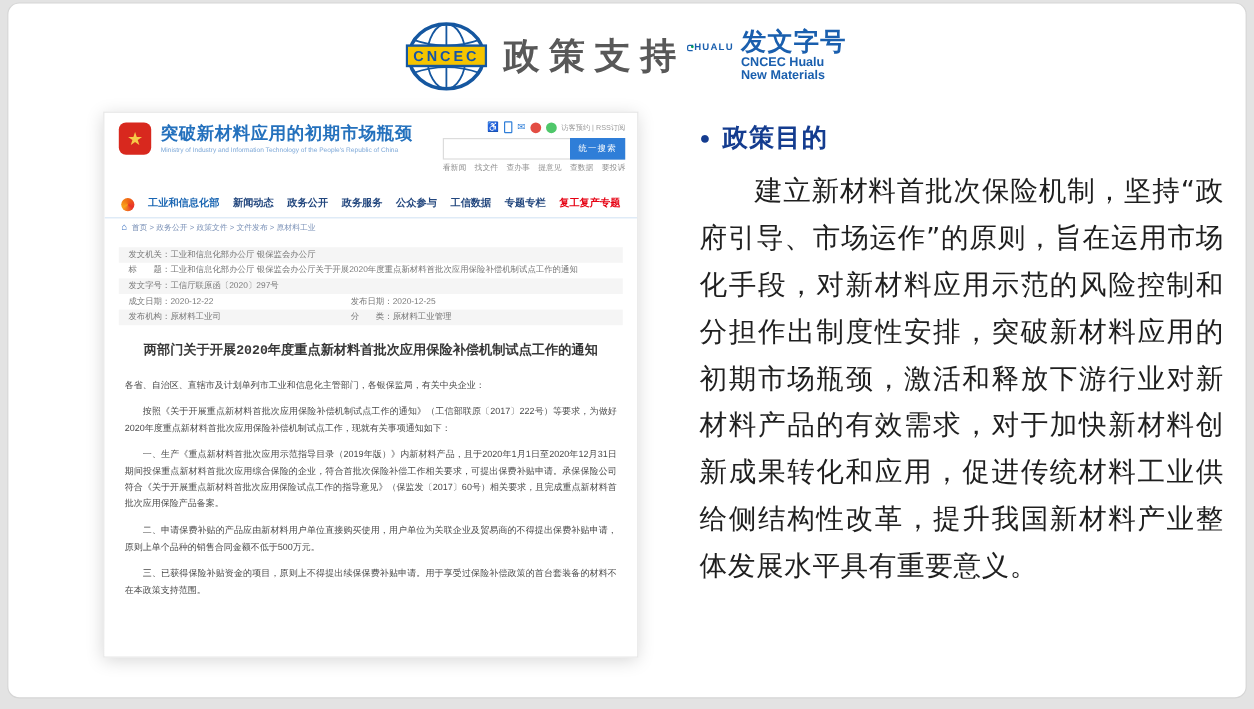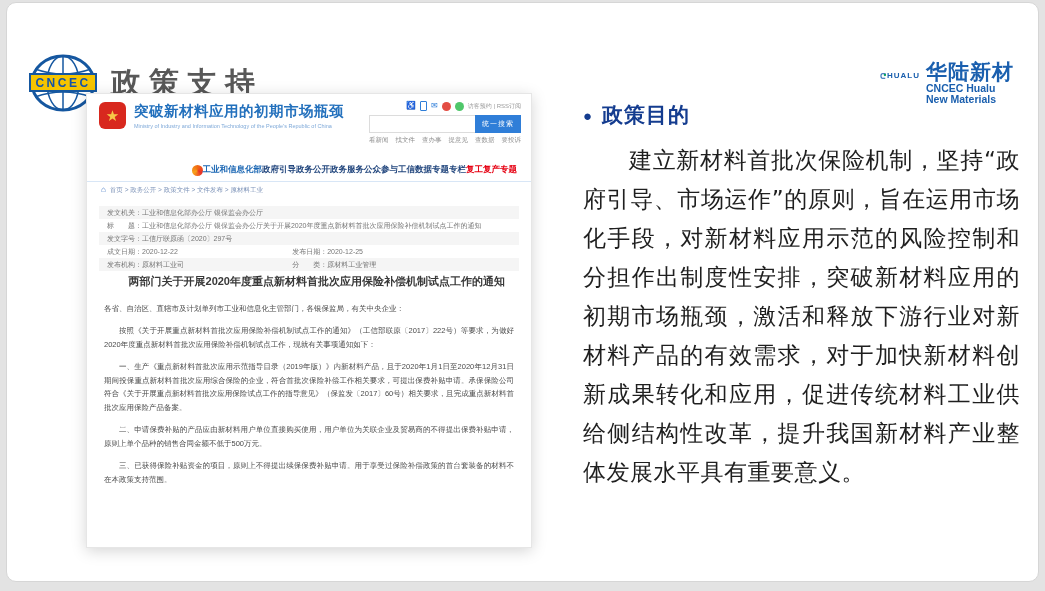--- a/index.html
+++ b/index.html
@@ -6,21 +6,21 @@
   body{
     width:1045px;height:591px;position:relative;overflow:hidden;
     background:#e3e3e3;
     font-family:"Liberation Sans",sans-serif;
   }
   .slide{
     position:absolute;left:6px;top:2px;right:6px;bottom:9px;
     background:#fff;border:1px solid #d6d6d6;border-radius:10px;
   }
   
-  .slide-head{position:absolute;top:14px;left:22px;right:14px;display:flex;justify-content:space-between;align-items:flex-start;margin-top:36px;}
+  .slide-head{position:absolute;top:14px;left:22px;right:14px;display:flex;justify-content:center;align-items:flex-start;}
   .brand-left{display:flex;align-items:center;}
   .slide-title{
     font-size:30px;font-weight:bold;color:#585858;letter-spacing:8px;margin-left:14px;
     font-family:"DejaVu Sans",sans-serif;
   }
   .brand-right{display:flex;align-items:flex-start;gap:6px;margin-top:8px;margin-right:10px;}
   .hualu-iconcol{display:flex;flex-direction:row;align-items:center;width:40px;}
   .hualu-mark{font-size:8px;font-weight:bold;color:#1a5fae;letter-spacing:1px;margin-top:-1px;}
   .hualu-text{line-height:1.05;}
   .hualu-cn{font-size:21px;font-weight:bold;color:#1a5fae;letter-spacing:1px;}
@@ -50,32 +50,32 @@
   .tools-row1{display:flex;justify-content:flex-end;align-items:center;gap:4px;font-size:6px;color:#9a9a9a;}
   .tico{font-size:8px;color:#2f7ed8;line-height:1;}
   .phone-ico{width:5px;height:8px;border:1px solid #2f7ed8;border-radius:1px;display:inline-block;}
   .dot-ico{width:9px;height:9px;border-radius:50%;display:inline-block;}
   .weibo{background:#e34d43;}
   .wechat{background:#4fc76a;}
   .searchbar{margin-top:4px;height:16px;border:1px solid #dcdcdc;position:relative;background:#fff;}
   .searchbar input{position:absolute;left:0;top:0;bottom:0;width:100px;border:0;outline:none;font-size:7px;padding:0 4px;background:transparent;}
   .search-btn{position:absolute;right:-1px;top:-1px;bottom:-1px;width:46px;background:#2f7ed8;color:#fff;font-size:7px;display:flex;align-items:center;justify-content:center;letter-spacing:1px;}
   .quick{display:flex;justify-content:space-between;margin-top:3px;font-size:6.5px;color:#8f8f8f;}
-  .ws-nav{display:flex;align-items:center;justify-content:flex-end;padding:0 14px;height:22px;margin-top:3px;border-bottom:1px solid #d8e6f6;}
+  .ws-nav{display:flex;align-items:center;justify-content:space-between;padding:0 14px;height:22px;margin-top:3px;border-bottom:1px solid #d8e6f6;}
   .miit-swirl{width:11px;height:11px;border-radius:50%;background:conic-gradient(#f06a13,#e8302a,#f8a31a,#f06a13);flex:0 0 auto;}
   .navitem{font-size:8.5px;font-weight:bold;color:#23477e;}
   .navitem.first{color:#1a66b3;}
   .navitem.hot{color:#e60012;}
   .ws-bc{height:16px;display:flex;align-items:center;gap:4px;padding:0 14px;font-size:6.5px;color:#7d93b8;}
   .home-ico{color:#3f74c2;font-size:8px;line-height:1;}
   .ws-meta{margin:8px 12px 0;font-size:7px;color:#777;}
   .mrow{min-height:13px;line-height:13px;padding:0 8px;position:relative;white-space:nowrap;overflow:hidden;}
   .mrow.odd{background:#f5f5f5;}
   .mrow .c2{position:absolute;left:46%;}
-  .ws-doc-title{margin:2px 26px 0;text-align:right;font-size:11px;font-weight:bold;color:#383838;line-height:1.55;}
+  .ws-doc-title{margin:14px 26px 0;text-align:center;font-size:11px;font-weight:bold;color:#383838;line-height:1.55;font-family:Liberation Mono, monospace;}
   .ws-doc-num{margin-top:15px;text-align:center;font-size:8px;font-weight:bold;color:#555;}
   .ws-body{margin:12px 17px 0;font-size:7.5px;color:#4a4a4a;line-height:1.85;text-align:justify;}
   .ws-body p{margin:0 0 8px;}
   .ws-body p.ind{text-indent:2em;}
   
   .policy{position:absolute;left:576px;top:98px;width:437px;}
   .policy-head{display:flex;align-items:center;gap:10px;}
   .bullet{color:#143c8f;font-size:15px;line-height:1;}
   .policy-title{font-size:21px;font-weight:bold;color:#143c8f;letter-spacing:1px;}
   .policy-body{
@@ -105,21 +105,21 @@
 
     <div class="brand-right">
       <div class="hualu-iconcol">
         <svg width="34" height="30" viewBox="0 0 34 30">
           <path d="M25 4 H11 Q5 4 5 10 V20 Q5 26 11 26 H23" fill="none" stroke="#1a5fae" stroke-width="5" stroke-linecap="square"></path>
           <polygon points="24,4 29.2,7 29.2,13 24,16 18.8,13 18.8,7" fill="#00a05a"></polygon>
         </svg>
         <div class="hualu-mark">HUALU</div>
       </div>
       <div class="hualu-text">
-        <div class="hualu-cn">华陆新材</div>
+        <div class="hualu-cn">发文字号</div>
         <div class="hualu-en">CNCEC Hualu</div>
         <div class="hualu-en">New Materials</div>
       </div>
     </div>
   </div>
 
   <div class="webshot">
 
     <div class="ws-head">
       <div class="ws-brand">
@@ -152,21 +152,21 @@
           <span>提意见</span>
           <span>查数据</span>
           <span>要投诉</span>
         </div>
       </div>
     </div>
 
     <div class="ws-nav">
       <span class="miit-swirl"></span>
       <span class="navitem first">工业和信息化部</span>
-      <span class="navitem">政府引导</span>
+      <span class="navitem">新闻动态</span>
       <span class="navitem">政务公开</span>
       <span class="navitem">政务服务</span>
       <span class="navitem">公众参与</span>
       <span class="navitem">工信数据</span>
       <span class="navitem">专题专栏</span>
       <span class="navitem hot">复工复产专题</span>
     </div>
 
     <div class="ws-bc">
       <span class="home-ico">⌂</span>

